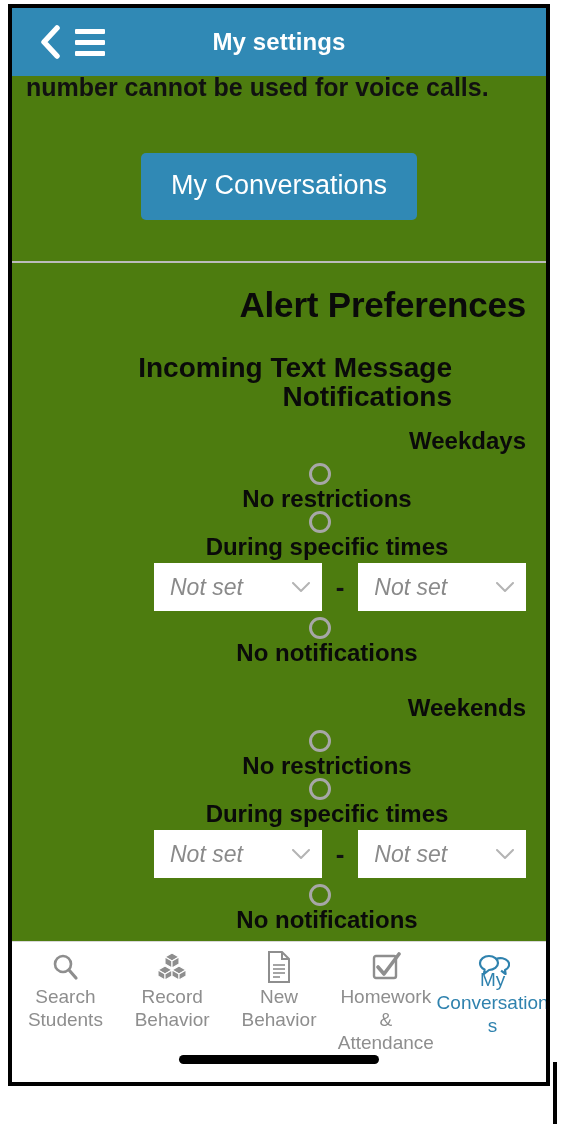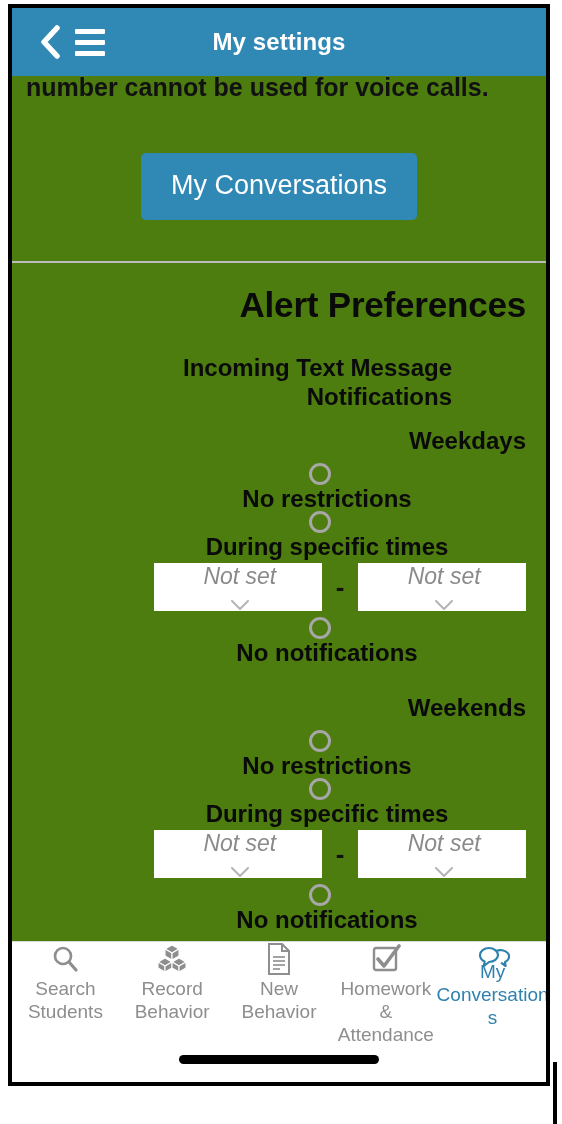--- a/index.html
+++ b/index.html
@@ -154,21 +154,21 @@
   }
   #prefs-title {
     font-size: 35px;
     font-weight: bold;
     color: #0a0a0a;
     letter-spacing: -0.2px;
     margin: 0 0 28px 0;
     line-height: 40px;
   }
   .group-title {
-    font-size: 24px;
+    font-size: 28px;
     font-weight: bold;
     color: #0a0a0a;
     line-height: 29px;
     margin: 8px 0 14px 0;
     max-width: 390px;
   }
   .daypart-title {
     font-size: 24px;
     font-weight: bold;
     color: #0a0a0a;
@@ -208,21 +208,20 @@
     width: 186px;
     height: 48px;
     background: #ffffff;
     border: none;
     display: flex;
     align-items: center;
     justify-content: space-between;
     padding: 0 12px 0 16px;
     box-sizing: border-box;
     cursor: pointer;
-    flex-direction: column;
   }
   .time-select .val {
     font-size: 23px;
     font-style: italic;
     color: #8a8a8a;
     font-family: "Liberation Sans", sans-serif;
   }
   .chev {
     width: 18px;
     height: 11px;
@@ -240,21 +239,21 @@
   #tabbar {
     position: absolute;
     left: 0;
     right: 0;
     bottom: 0;
     height: 141px;
     background: #ffffff;
     border-top: 1px solid #d8d8d8;
     display: flex;
     align-items: flex-start;
-    padding-top: 0;
+    padding-top: 8px;
     box-sizing: border-box;
   }
   .tab {
     flex: 1 1 0;
     min-width: 0;
     display: flex;
     flex-direction: column;
     align-items: center;
     cursor: pointer;
     position: relative;

